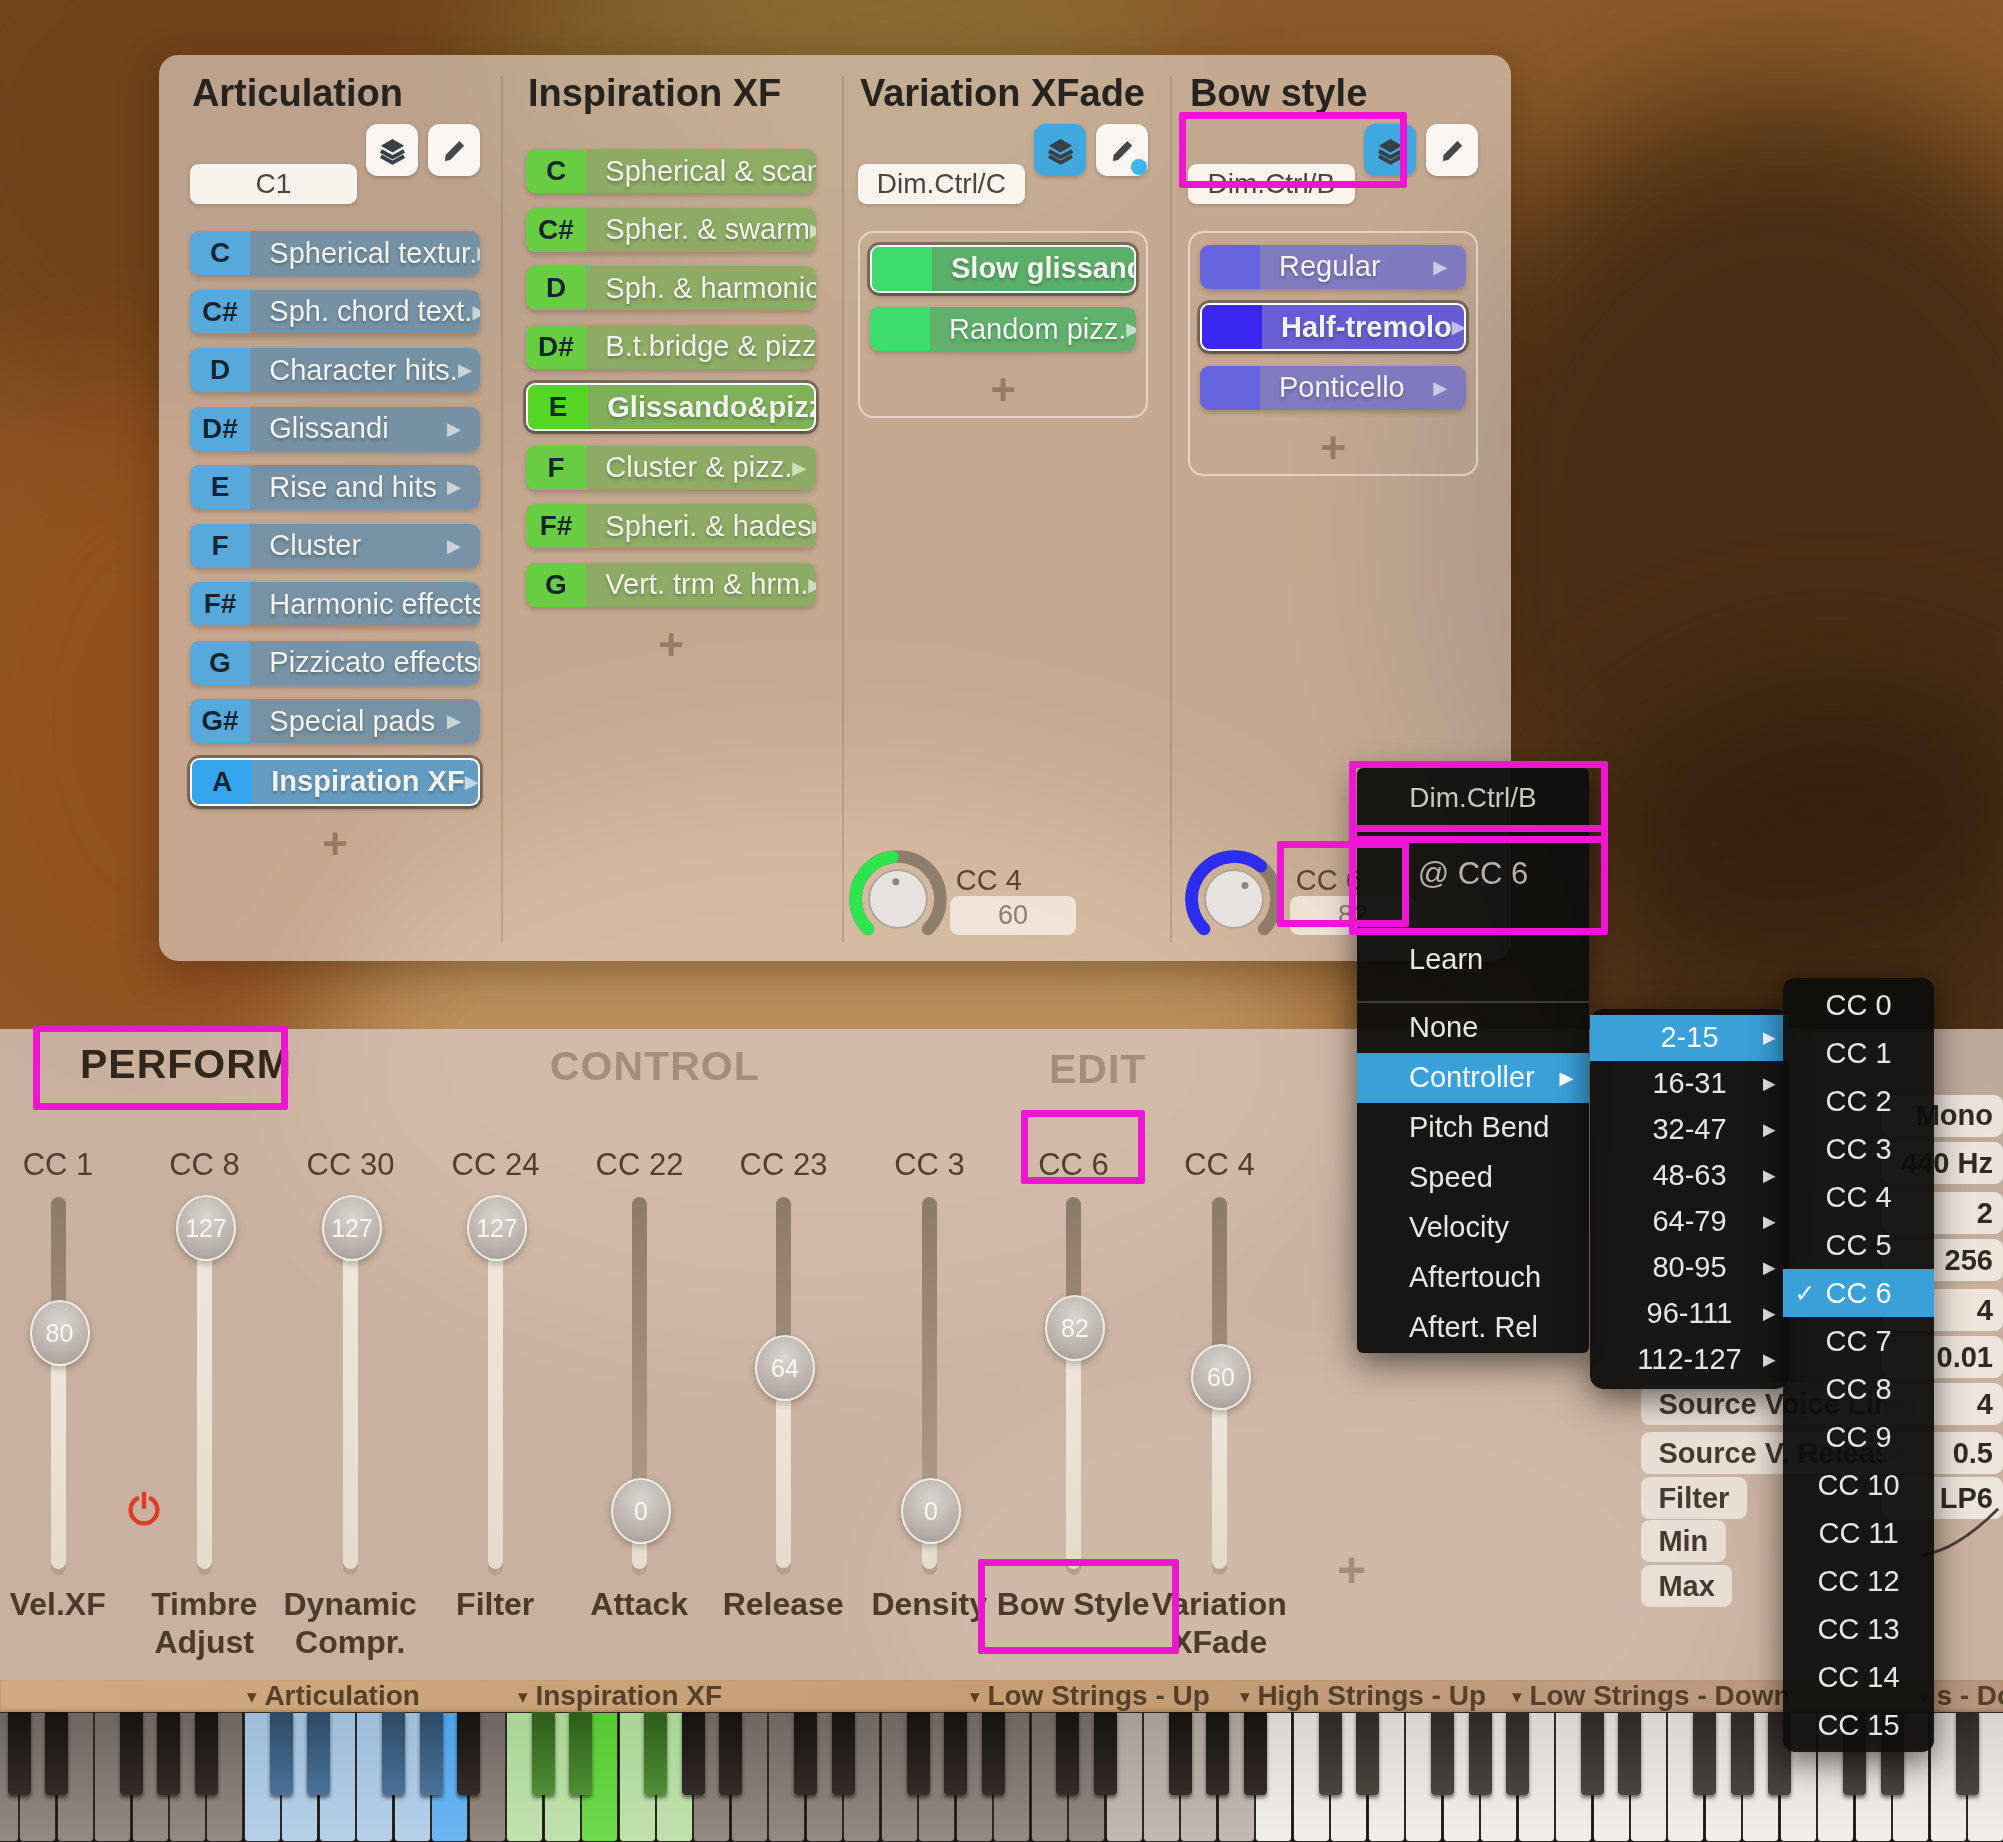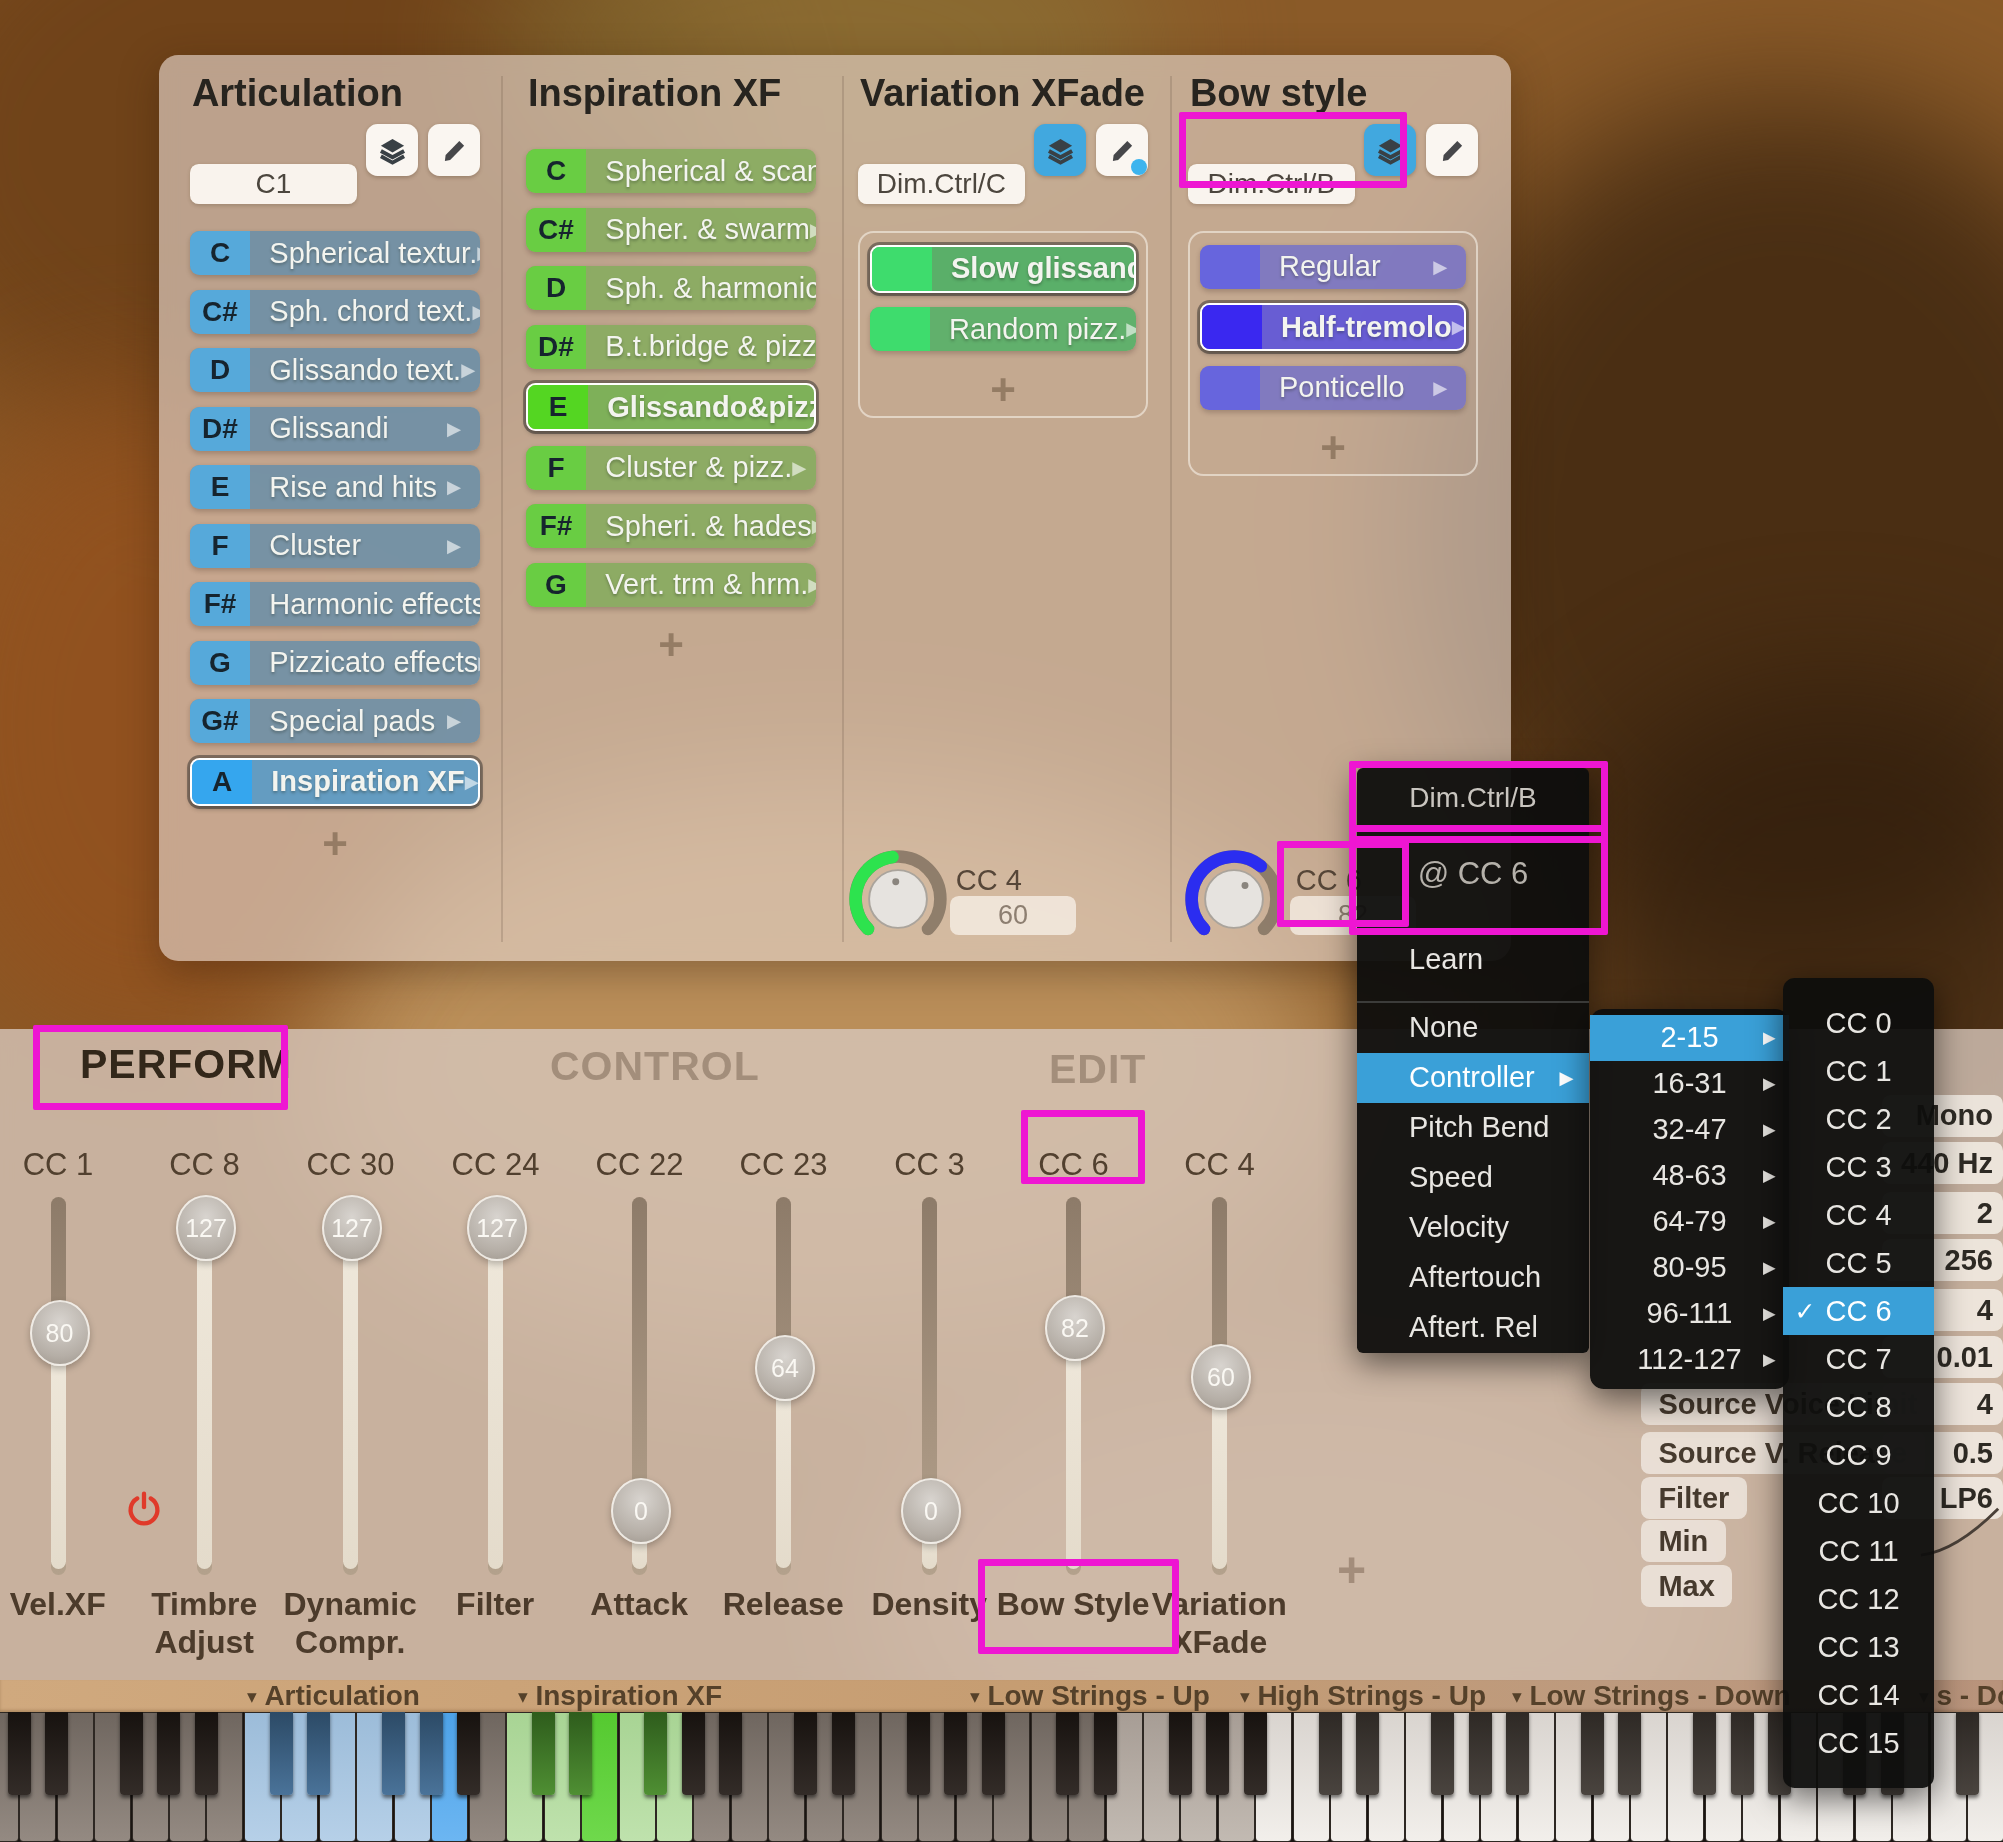--- a/index.html
+++ b/index.html
@@ -77,21 +77,21 @@
       border-top:1.9px solid #2a2a28;}
   .mm-item{height:50px;display:flex;align-items:center;padding-left:52px;font-size:29px;position:relative;}
   .mm-item.learn{height:83px;}
   .mm-div{height:1.9px;background:#3c3c3a;margin:0;}
   .mm-item.sel{background:#3aa0d8;color:#fff;}
   .mm-arrow{position:absolute;right:15.4px;font-size:18.3px;}
   #menu-range{left:1590px;top:1009px;width:199px;z-index:21;border-radius:13.5px;padding:5.8px 0;}
   .mr-item{height:46px;display:flex;align-items:center;justify-content:center;font-size:29px;position:relative;}
   .mr-item.sel{background:#3aa0d8;color:#fff;}
   .mr-item .mm-arrow{right:13.5px;font-size:16.4px;}
-  #menu-cc{left:1783px;top:978px;width:151px;z-index:22;border-radius:11.6px;padding:21px 0;}
+  #menu-cc{left:1783px;top:978px;width:151px;z-index:22;border-radius:11.6px;padding:3px 0;}
   .mc-item{height:48px;display:flex;align-items:center;justify-content:center;font-size:29px;position:relative;}
   .mc-item.sel{background:#3aa0d8;color:#fff;}
   .mc-check{position:absolute;left:11.6px;font-size:25px;}
   
   #right-panel{position:absolute;left:1641px;top:1081px;width:362px;height:541px;z-index:5;}
   .rp-row{position:absolute;height:42px;}
   .rp-label{position:absolute;left:0;height:42px;padding:0 17.4px;border-radius:8.7px;background:rgba(240,233,225,.8);
       display:flex;align-items:center;font-size:29px;font-weight:700;color:#463a2e;white-space:nowrap;}
   .rp-value{position:absolute;left:241px;width:111px;height:42px;border-radius:8.7px;background:rgba(243,237,229,.85);
       display:flex;align-items:center;justify-content:flex-end;padding-right:9.7px;font-size:29px;font-weight:700;color:#2e2a24;white-space:nowrap;overflow:visible;}
@@ -148,21 +148,21 @@
             <div class="ks-label">Spherical textur.</div>
             <div class="ks-arrow">▶</div>
           </div>
           <div class="ks-item">
             <div class="ks-key">C#</div>
             <div class="ks-label">Sph. chord text.</div>
             <div class="ks-arrow">▶</div>
           </div>
           <div class="ks-item">
             <div class="ks-key">D</div>
-            <div class="ks-label">Glissando text.</div>
+            <div class="ks-label">Character hits.</div>
             <div class="ks-arrow">▶</div>
           </div>
           <div class="ks-item">
             <div class="ks-key">D#</div>
             <div class="ks-label">Glissandi</div>
             <div class="ks-arrow">▶</div>
           </div>
           <div class="ks-item">
             <div class="ks-key">E</div>
             <div class="ks-label">Rise and hits</div>

